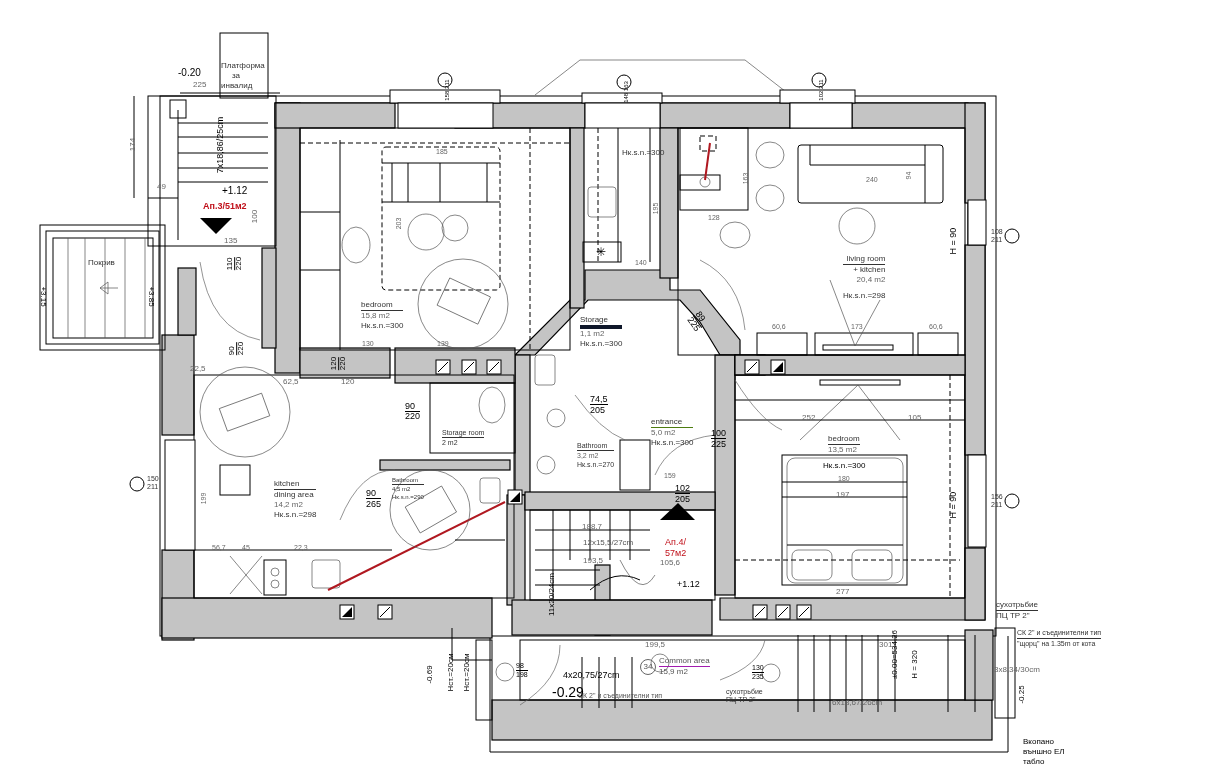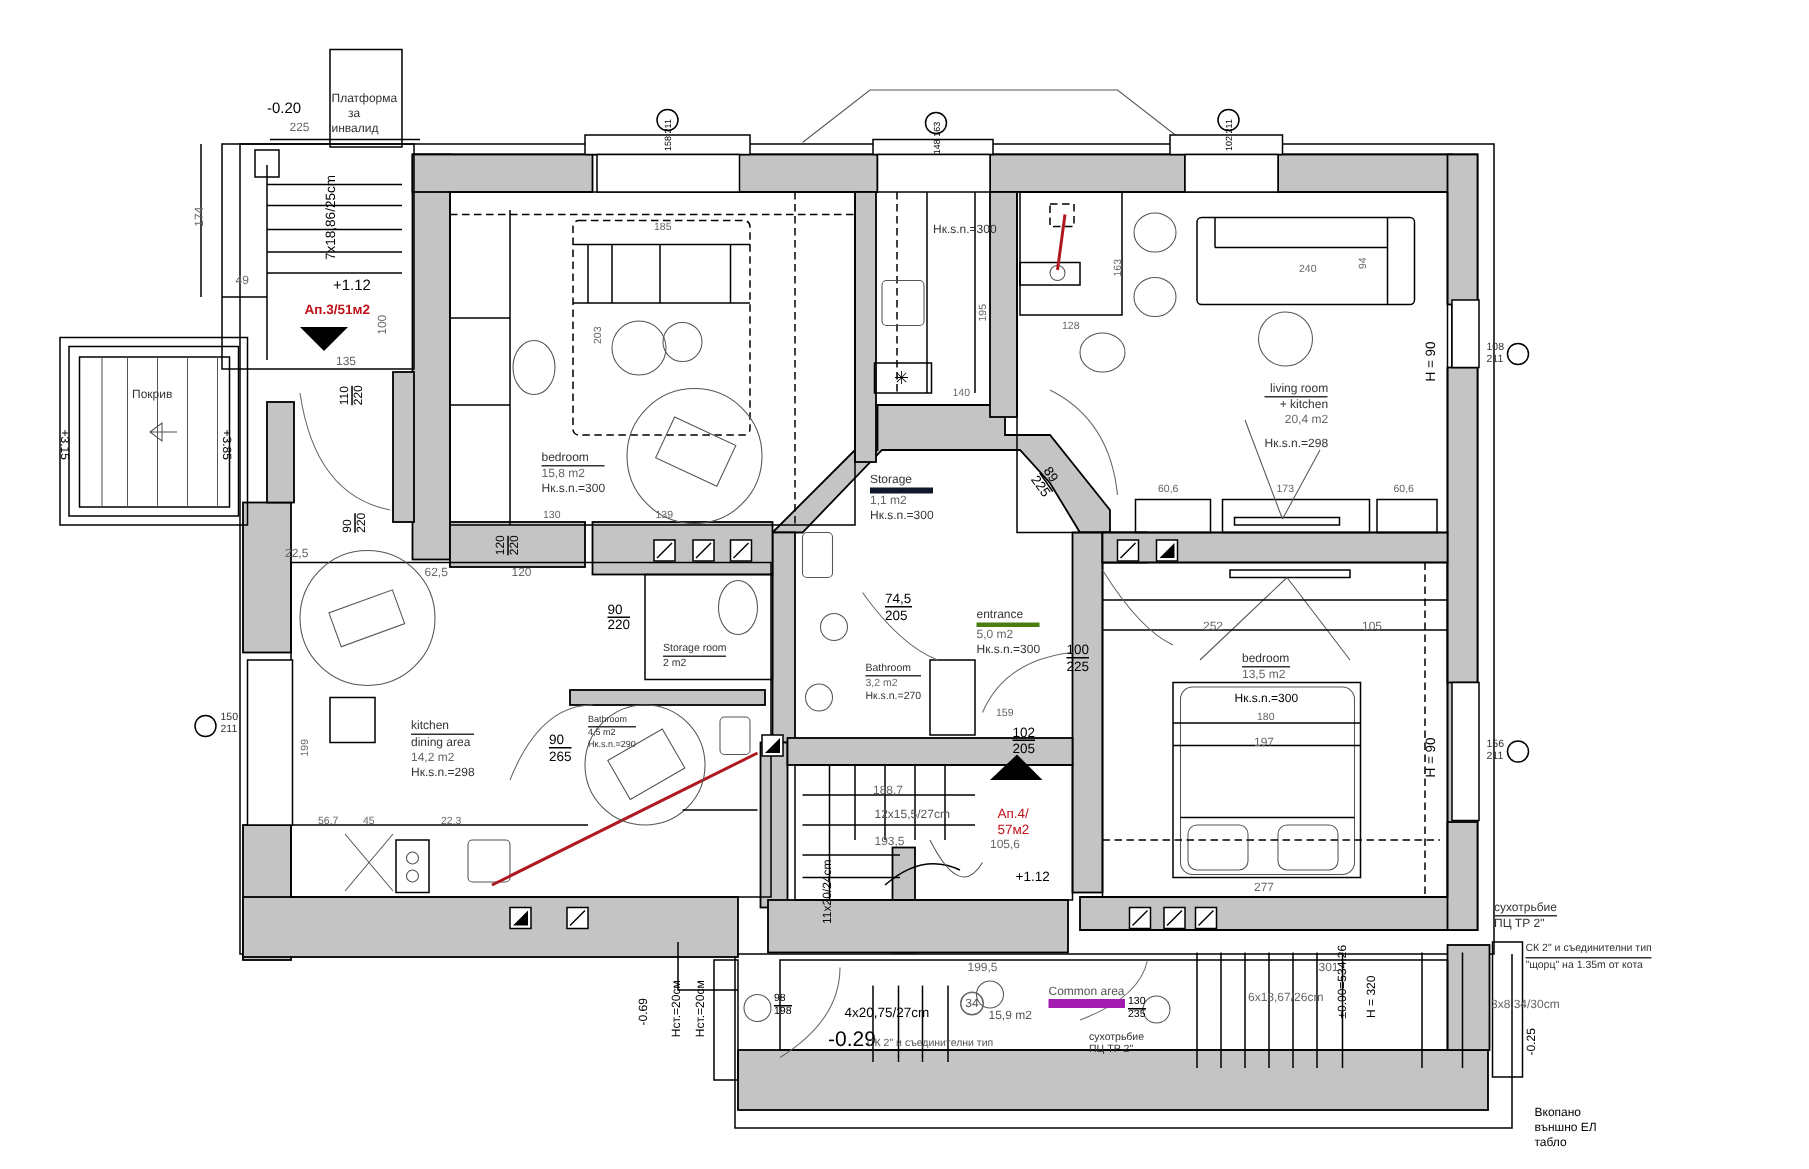--- a/index.html
+++ b/index.html
@@ -343,21 +343,21 @@
   <div style="position:absolute;left:929px;top:323px;font-size:7px;color:#666;">60,6</div>
   <div style="position:absolute;left:940px;top:236px;font-size:9px;color:#000;transform:rotate(-90deg);">H = 90</div>
 
   <div style="position:absolute;left:580px;top:315px;font-size:8px;color:#333;line-height:10px;">
     <div style="border-bottom:4px solid #0f172a;">Storage</div>
     <div style="color:#666;">1,1 m2</div>
     <div>Hк.s.n.=300</div>
   </div>
 
   <div style="position:absolute;left:651px;top:405px;font-size:8px;color:#333;line-height:10px;">
-    <div style="border-bottom:3px solid #4d7c0f;">entrance</div>
+    <div style="border-bottom:1px solid #4d7c0f;margin-top:12px;">entrance</div>
     <div style="color:#666;">5,0 m2</div>
     <div>Hк.s.n.=300</div>
   </div>
   <div style="position:absolute;left:664px;top:472px;font-size:7px;color:#666;">159</div>
 
   <div style="position:absolute;left:577px;top:441px;font-size:7px;color:#333;line-height:9px;">
     <div style="border-bottom:1px solid #333;">Bathroom</div>
     <div style="color:#666;">3,2 m2</div>
     <div>Hк.s.n.=270</div>
   </div>
@@ -452,37 +452,37 @@
     <div>Ап.4/</div>
     <div>57м2</div>
   </div>
   <div style="position:absolute;left:677px;top:579px;font-size:9px;color:#000;">+1.12</div>
   <div style="position:absolute;left:530px;top:590px;font-size:8px;color:#000;transform:rotate(-90deg);">11x20/24cm</div>
 
   <div style="position:absolute;left:645px;top:640px;font-size:8px;color:#666;">199,5</div>
   <div style="position:absolute;left:640px;top:656px;font-size:8px;color:#555;line-height:10px;display:flex;align-items:center;gap:3px;">
     <span style="border:1px solid #666;border-radius:50%;width:14px;height:14px;display:inline-flex;align-items:center;justify-content:center;font-size:8px;">34</span>
     <span>
-      <span style="display:block;border-bottom:6px solid #a21caf;margin-left:40px;">Common area</span>
+      <span style="display:block;border-bottom:1px solid #a21caf;">Common area</span>
       <span style="display:block;">15,9 m2</span>
     </span>
   </div>
   <div style="position:absolute;left:563px;top:670px;font-size:9px;color:#000;">4x20,75/27cm</div>
   <div style="position:absolute;left:552px;top:684px;font-size:14px;color:#000;">-0.29</div>
   <div style="position:absolute;left:578px;top:692px;font-size:7px;color:#555;">СК 2" и съединителни тип</div>
   <div style="position:absolute;left:420px;top:670px;font-size:8px;color:#000;transform:rotate(-90deg);">-0.69</div>
   <div style="position:absolute;left:432px;top:668px;font-size:8px;color:#000;transform:rotate(-90deg);">Нст.=20см</div>
   <div style="position:absolute;left:448px;top:668px;font-size:8px;color:#000;transform:rotate(-90deg);">Нст.=20см</div>
   <div style="position:absolute;left:726px;top:688px;font-size:7px;color:#333;line-height:8px;">
     <div>сухотрьбие</div>
     <div>ПЦ ТР 2"</div>
   </div>
 
   <div style="position:absolute;left:879px;top:640px;font-size:8px;color:#666;">301</div>
-  <div style="position:absolute;left:832px;top:660px;font-size:8px;color:#666;">6x18,67/26cm</div>
+  <div style="position:absolute;left:832px;top:698px;font-size:8px;color:#666;">6x18,67/26cm</div>
   <div style="position:absolute;left:870px;top:650px;font-size:8px;color:#000;transform:rotate(-90deg);">±0.00=534.26</div>
   <div style="position:absolute;left:900px;top:660px;font-size:8px;color:#000;transform:rotate(-90deg);">H = 320</div>
   <div style="position:absolute;left:994px;top:665px;font-size:8px;color:#666;">3x8,34/30cm</div>
   <div style="position:absolute;left:996px;top:600px;font-size:8px;color:#333;line-height:10px;">
     <div>сухотрьбие</div>
     <div style="border-top:1px solid #333;">ПЦ ТР 2"</div>
   </div>
   <div style="position:absolute;left:1017px;top:628px;font-size:7px;color:#333;line-height:10px;">
     <div style="border-bottom:1px solid #333;">СК 2" и съединителни тип</div>
     <div>"щорц" на 1.35m от кота</div>

